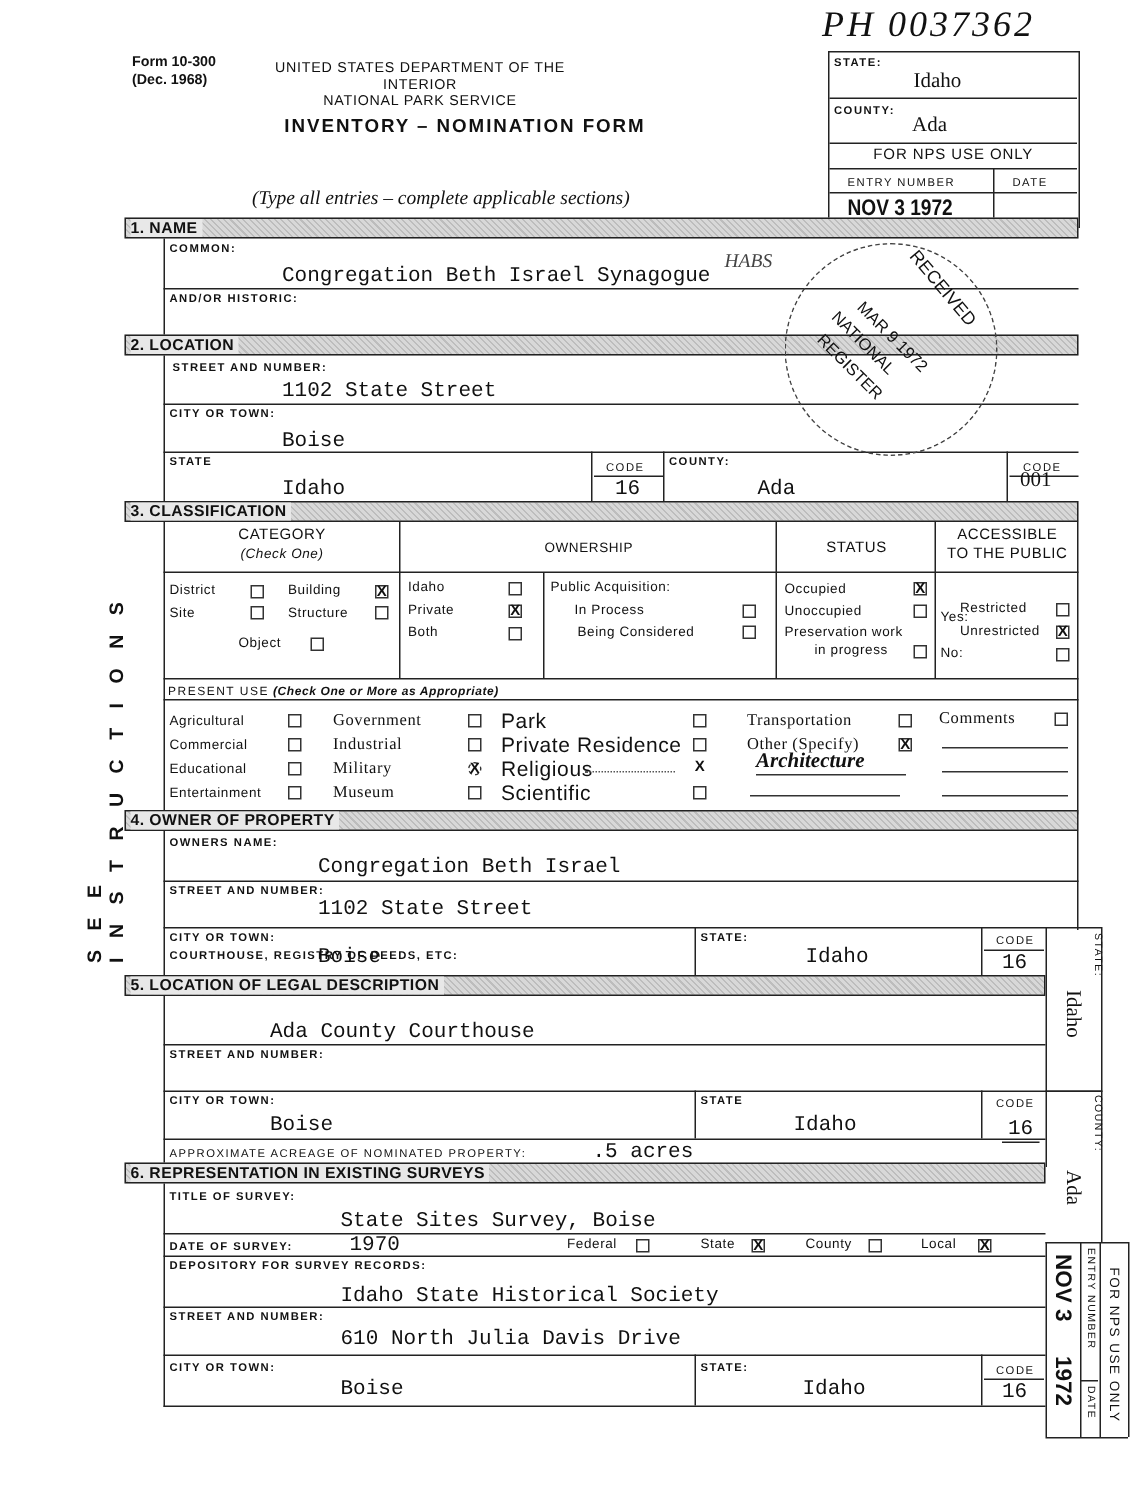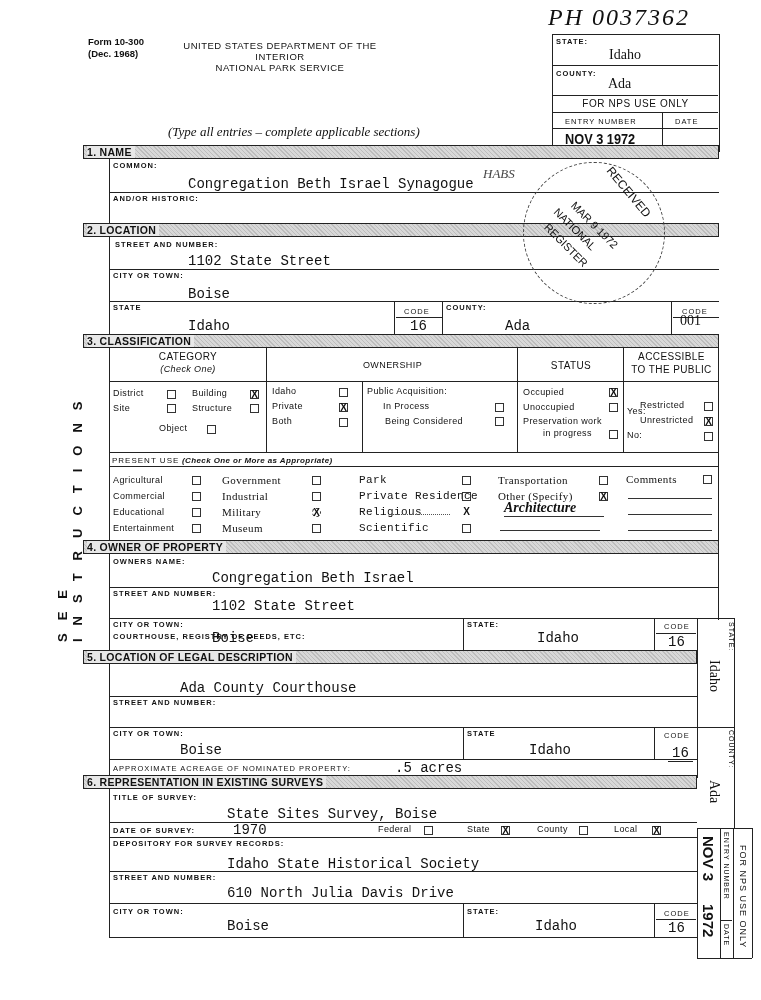--- a/index.html
+++ b/index.html
@@ -33,20 +33,21 @@
 
 <div class="abs form-id" style="left:88px;top:36px;">
   <div>Form 10-300</div>
   <div>(Dec. 1968)</div>
 </div>
 <div class="abs hdr-sm" style="left:160px;top:40px;width:240px;">
   <div>UNITED STATES DEPARTMENT OF THE INTERIOR</div>
   <div>NATIONAL PARK SERVICE</div>
 </div>
 <div class="abs title" style="left:140px;top:76px;width:340px;">
+  <div>INVENTORY – NOMINATION FORM</div>
 </div>
 <div class="abs subtitle" style="left:168px;top:124px;">(Type all entries – complete applicable sections)</div>
 <div class="abs handwrite" style="left:548px;top:4px;">PH 0037362</div>
 
 <div class="abs box" style="left:552px;top:34px;width:168px;height:118px;">
   <div class="abs lbl" style="left:3px;top:2px;">STATE:</div>
   <div class="abs valserif" style="left:56px;top:12px;">Idaho</div>
   <div class="hline" style="left:0;top:30px;width:165px;"></div>
   <div class="abs lbl" style="left:3px;top:34px;">COUNTY:</div>
   <div class="abs valserif" style="left:55px;top:41px;">Ada</div>
@@ -183,21 +184,21 @@
   <div>Government</div>
   <div>Industrial</div>
   <div>Military</div>
   <div>Museum</div>
 </div>
 <span class="cb" style="left:312px;top:476px;"></span>
 <span class="cb" style="left:312px;top:492px;"></span>
 <span class="cb" style="left:312px;top:508px;border-radius:50%;border-style:dashed;">X</span>
 <span class="cb" style="left:312px;top:524px;"></span>
 
-<div class="abs cls" style="left:359px;top:472px;line-height:16px;font-family:Liberation Mono, monospace;font-size:11px;">
+<div class="abs cls" style="left:334px;top:472px;line-height:16px;font-family:Liberation Sans, sans-serif;font-size:14px;">
   <div>Park</div>
   <div>Private Residence</div>
   <div>Religious</div>
   <div>Scientific</div>
 </div>
 <div class="abs" style="left:390px;top:514px;width:60px;border-top:1px dotted #555;"></div>
 <span class="cb" style="left:462px;top:476px;"></span>
 <span class="cb" style="left:462px;top:492px;"></span>
 <span class="cb" style="left:462px;top:508px;border:none;">X</span>
 <span class="cb" style="left:462px;top:524px;"></span>

